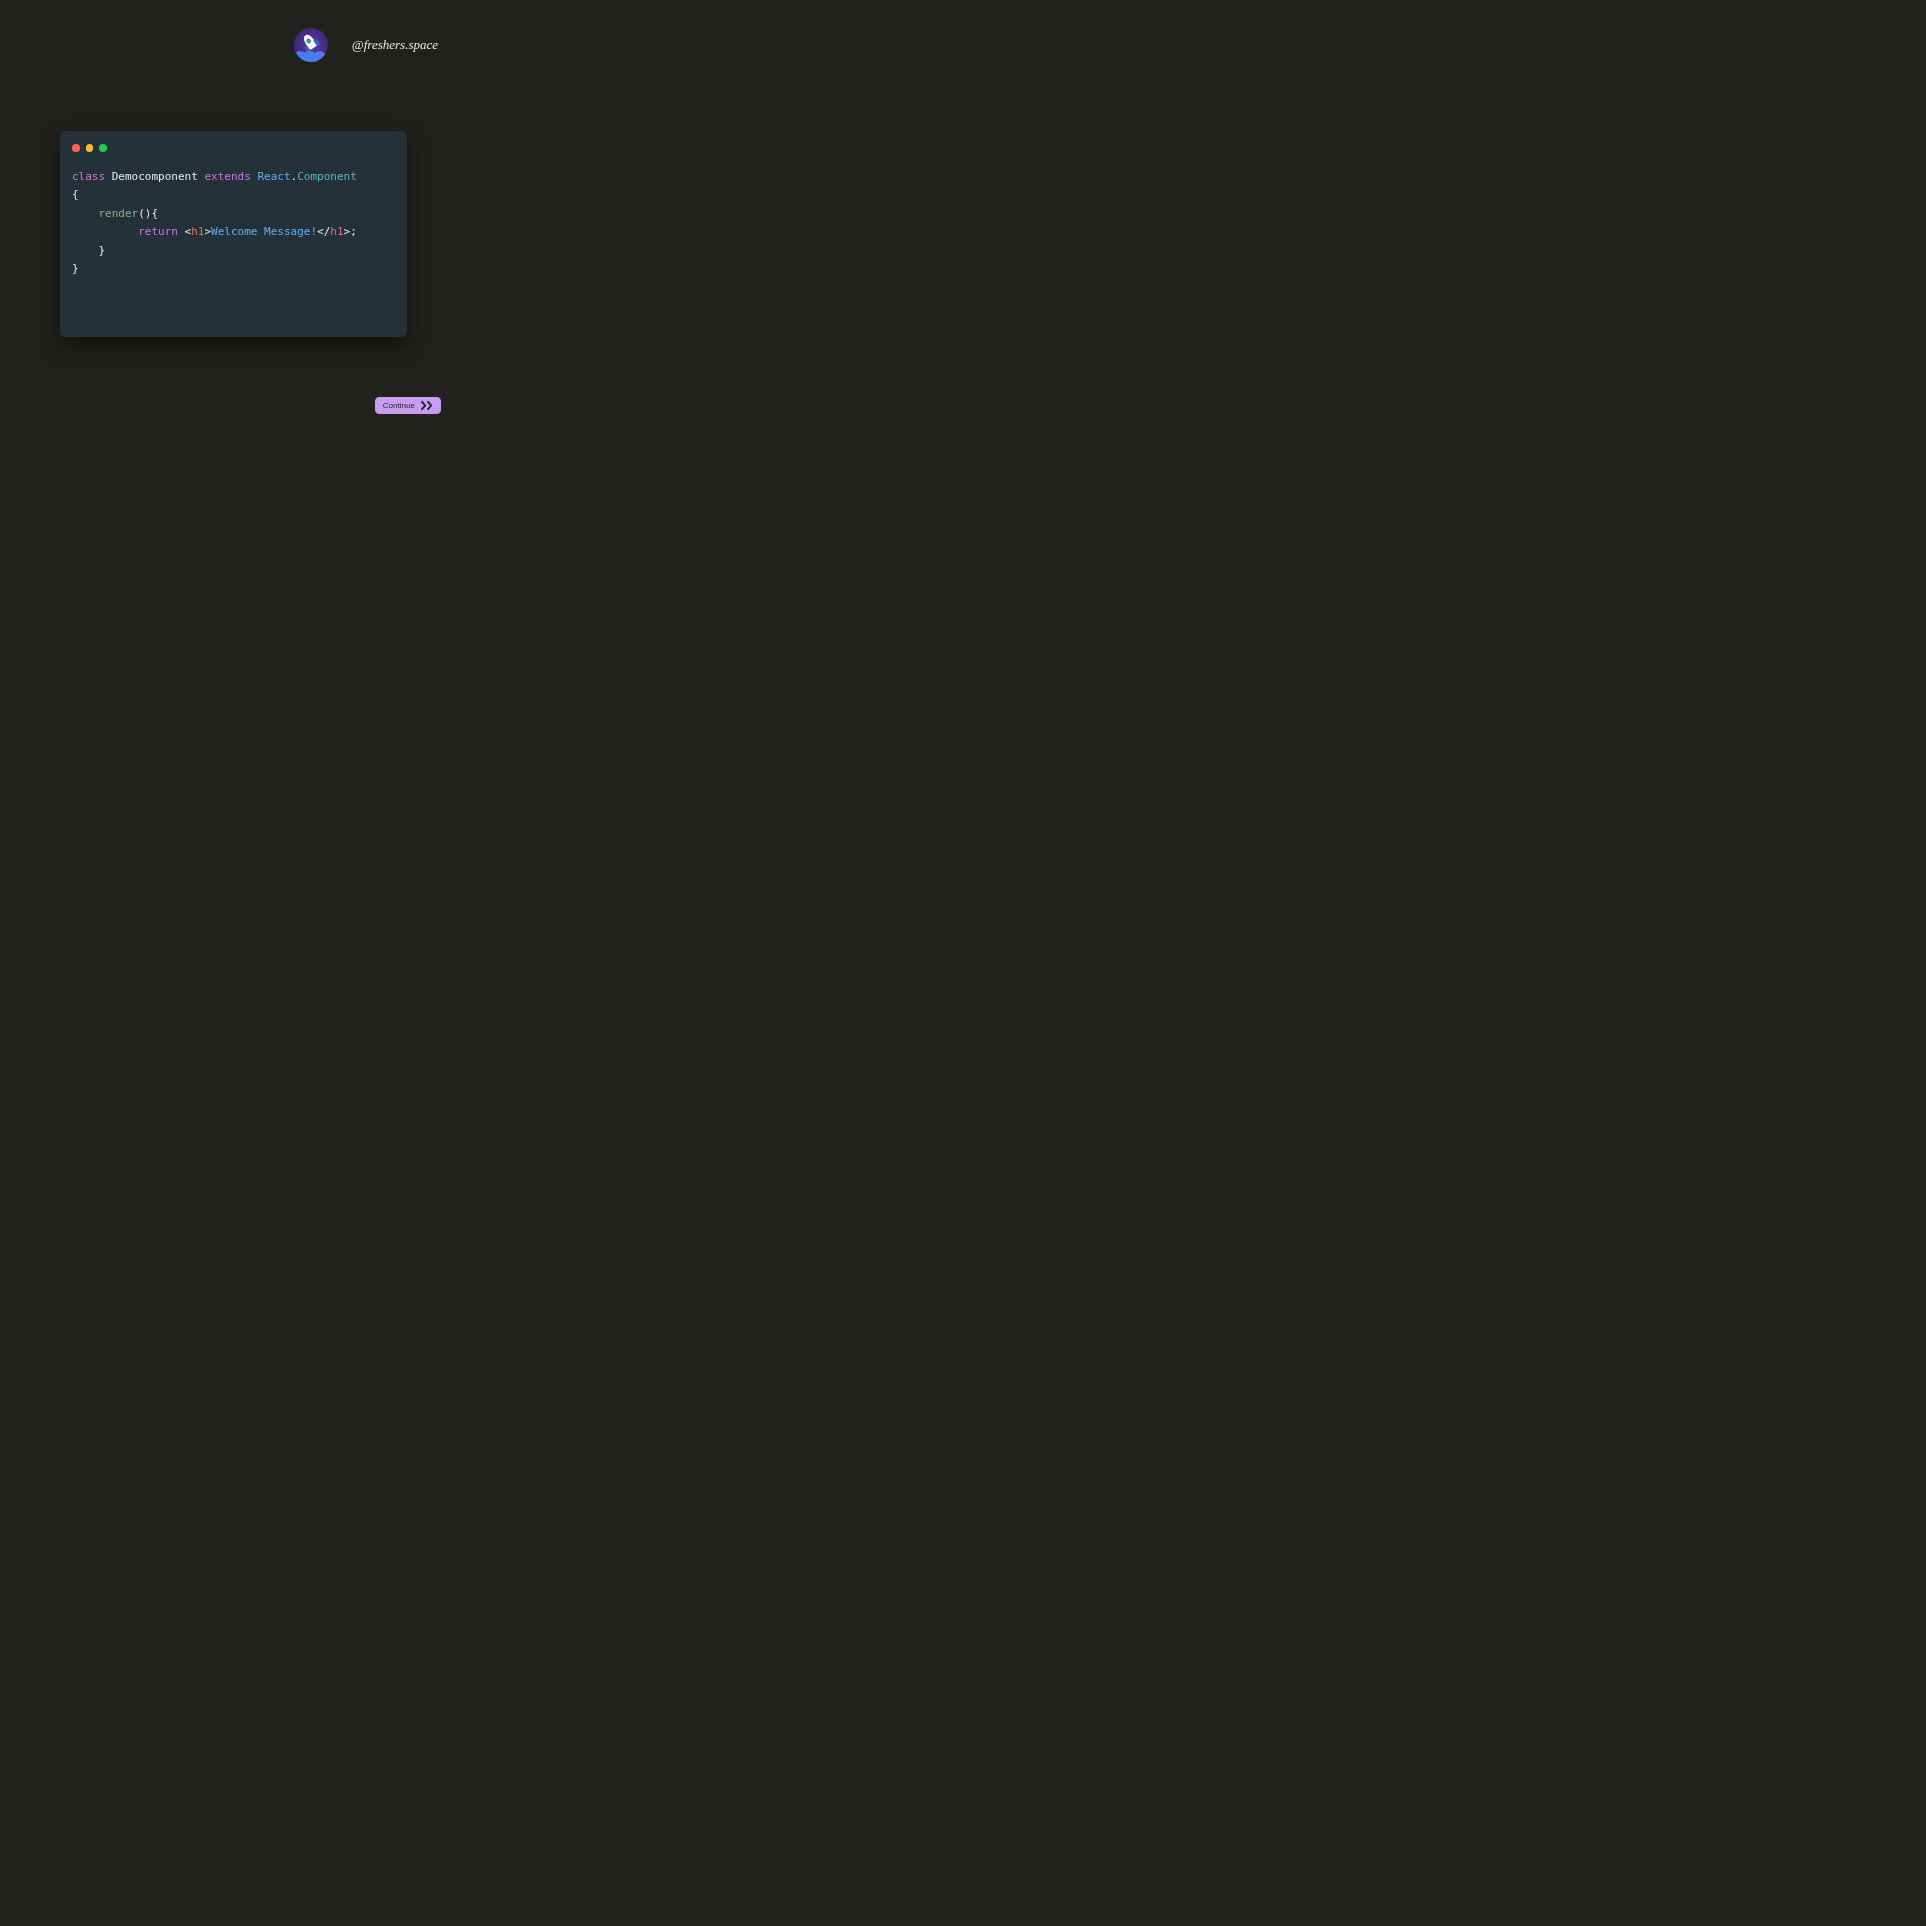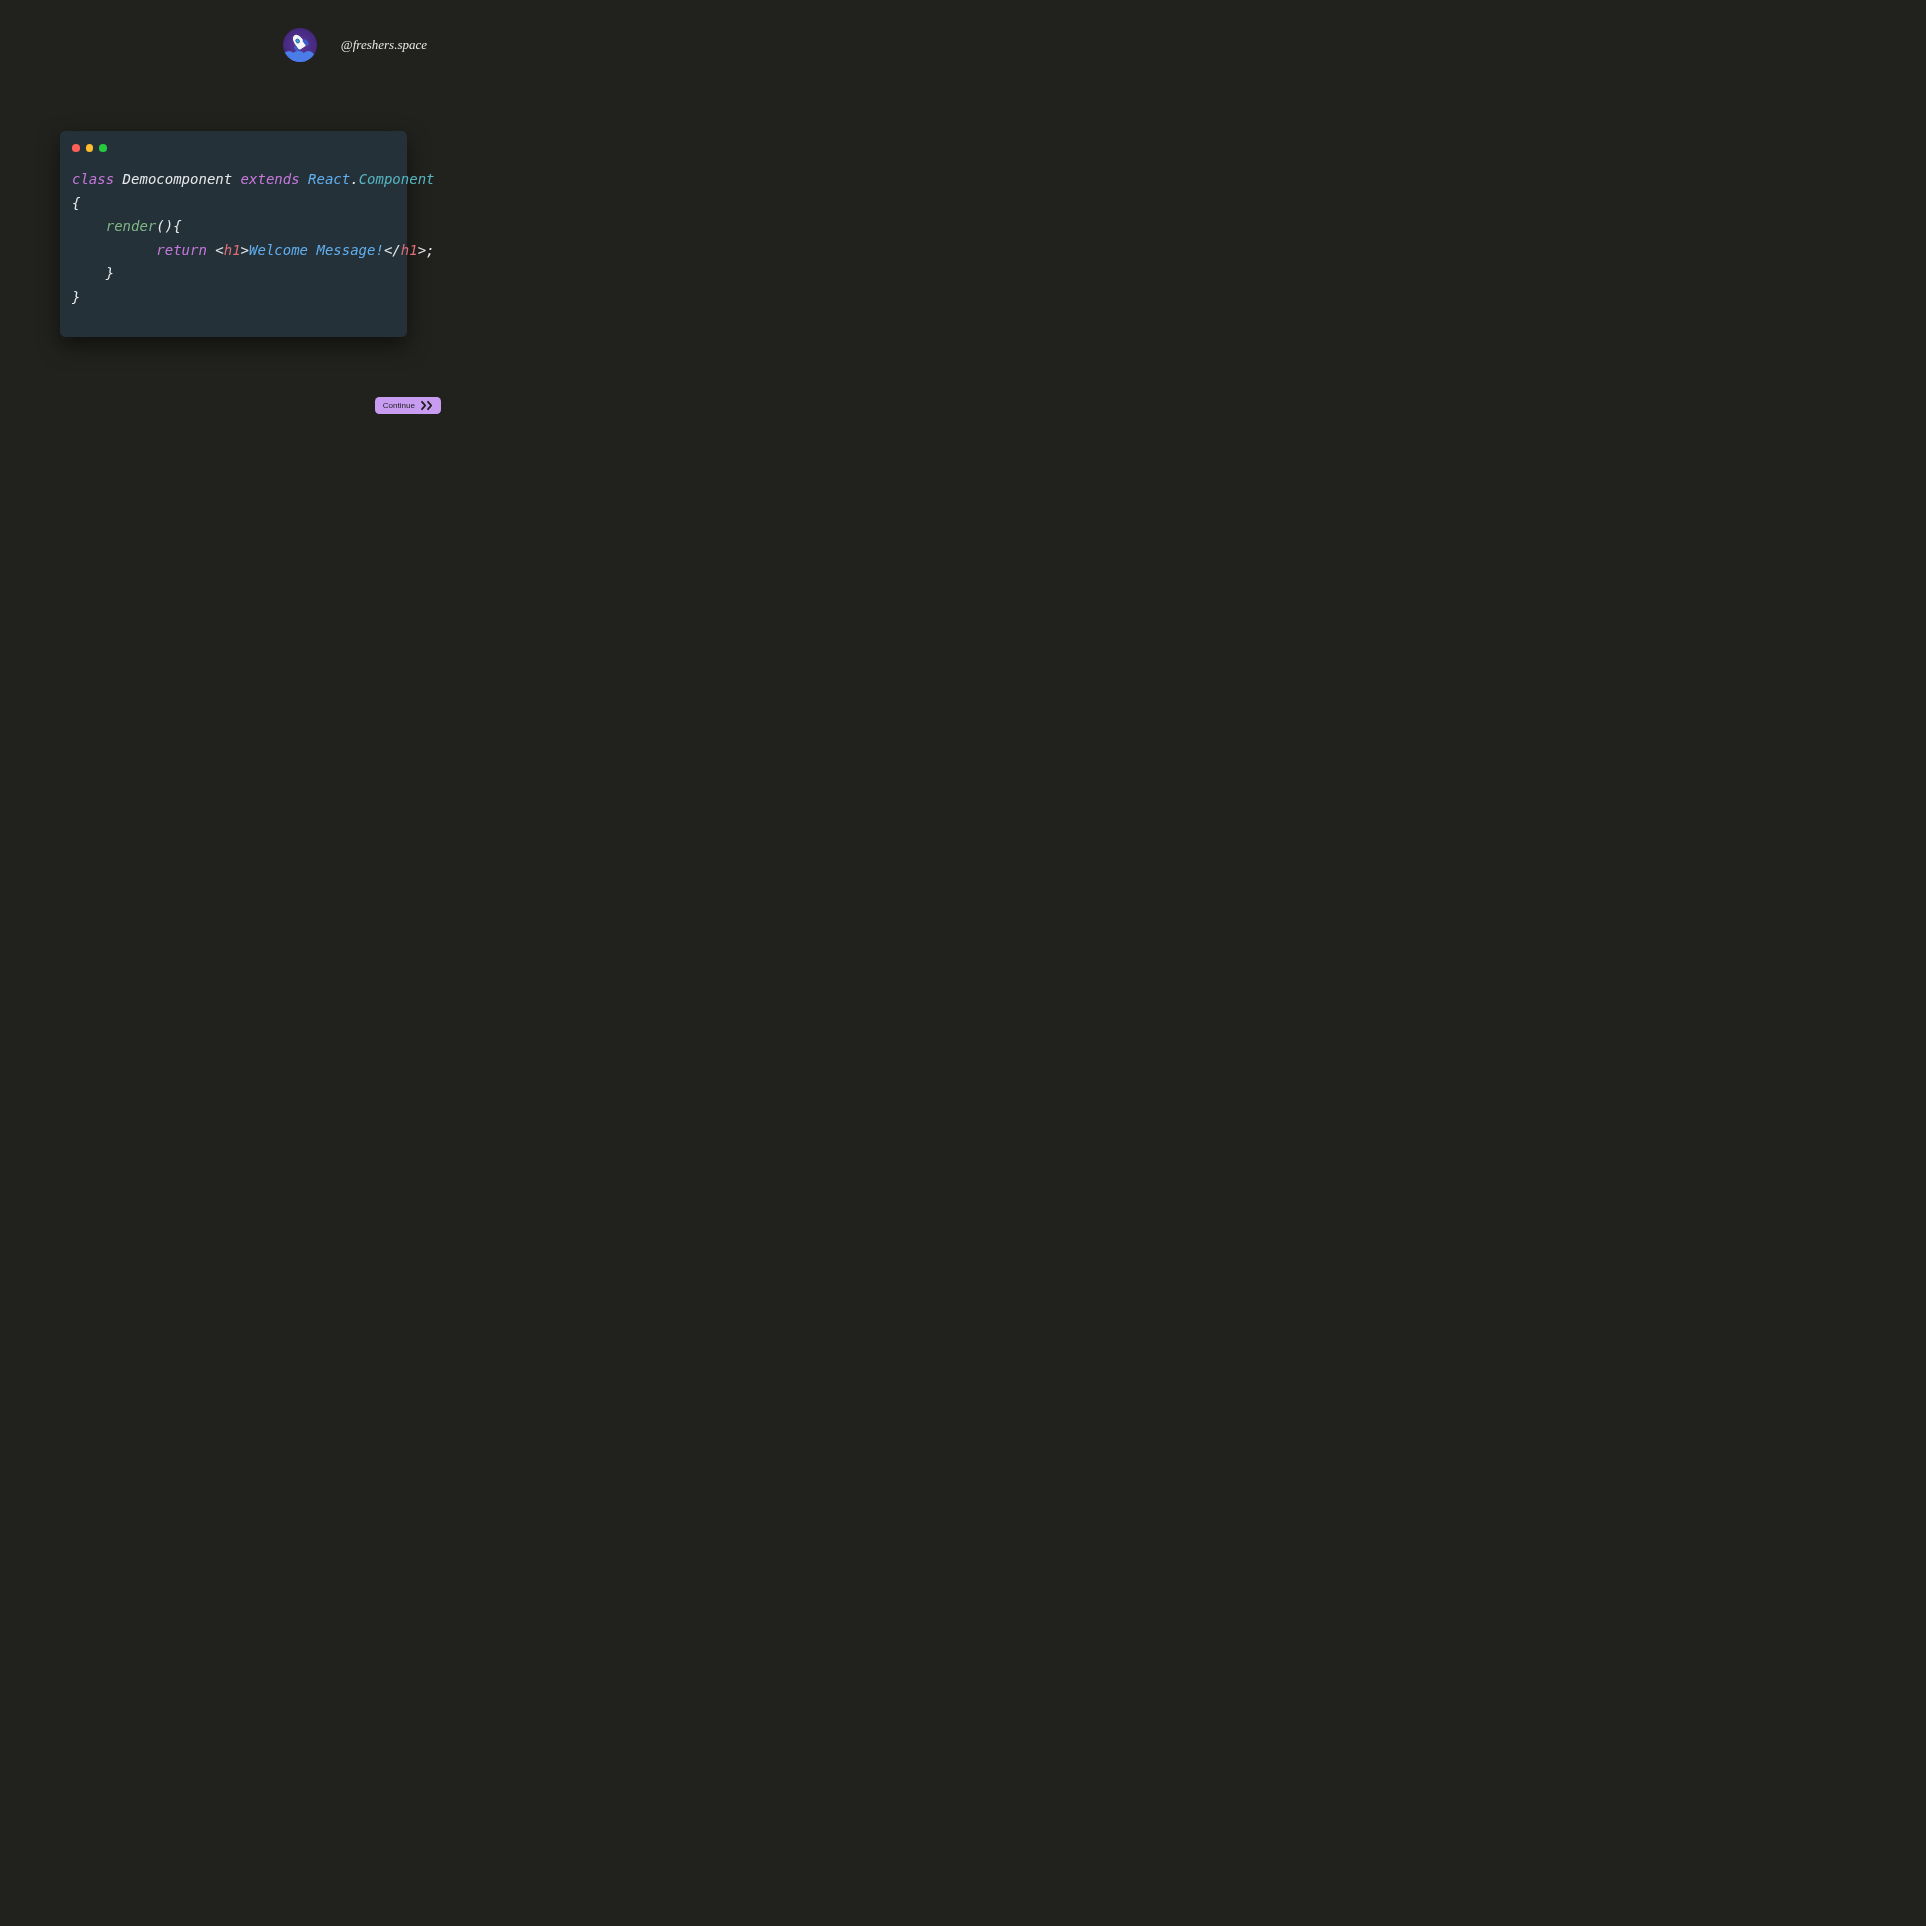--- a/index.html
+++ b/index.html
@@ -10,21 +10,21 @@
     body {
       width: 462px;
       height: 462px;
       background: #21211d;
       position: relative;
       font-family: -apple-system, BlinkMacSystemFont, "Segoe UI", sans-serif;
     }
     .header {
       position: absolute;
       top: 28px;
-      right: 35px;
+      right: 24px;
       display: flex;
       align-items: center;
       gap: 24px;
     }
     .avatar {
       width: 34px;
       height: 34px;
       border-radius: 50%;
       background: radial-gradient(circle at 50% 50%, #5b3a9e 0%, #3a1f6e 100%);
       position: relative;
@@ -112,25 +112,24 @@
     .dot {
       width: 7.7px;
       height: 7.7px;
       border-radius: 50%;
     }
     .dot-red { background: #ff5f56; }
     .dot-yellow { background: #ffbd2e; }
     .dot-green { background: #27c93f; }
     .code {
       font-family: "SF Mono", Menlo, Monaco, Consolas, monospace;
-      font-size: 14px;
+      font-size: 11px;
       line-height: 1.68;
       white-space: pre;
       color: #d9dde1;
-      font-style: italic;
     }
     .kw-purple { color: #c678dd; }
     .kw-white { color: #e5e9ec; }
     .kw-blue { color: #61afef; }
     .kw-teal { color: #56b6c2; }
     .kw-green { color: #7fb785; }
     .kw-salmon { color: #e06c75; }
     .continue-btn {
       position: absolute;
       bottom: 48px;

